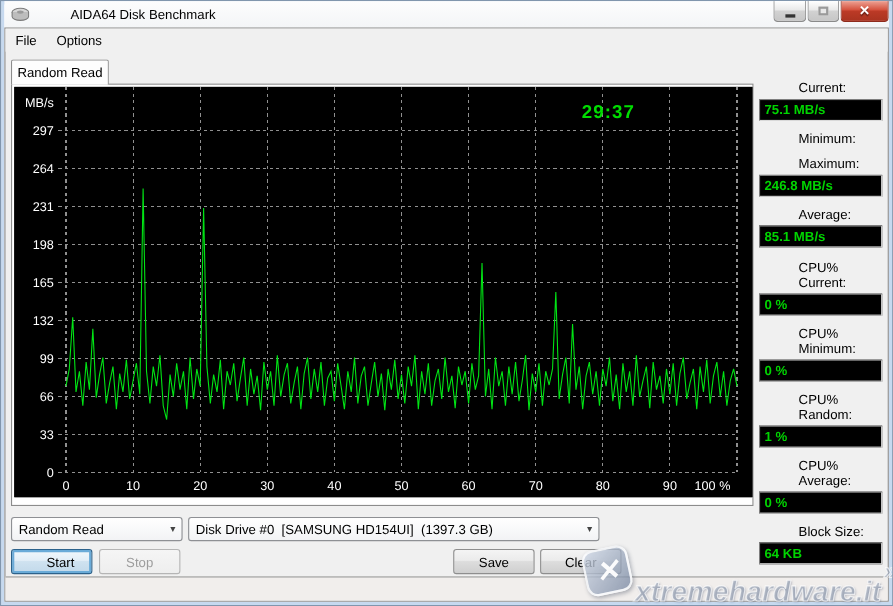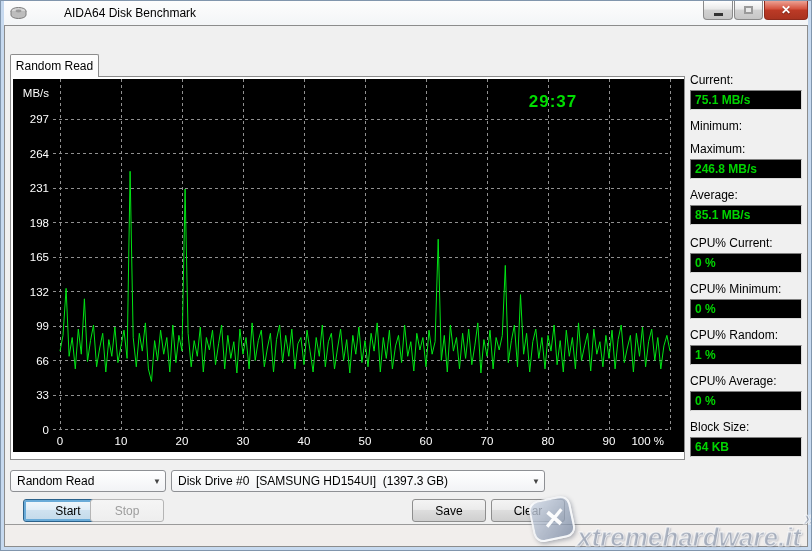--- a/index.html
+++ b/index.html
@@ -37,37 +37,37 @@
     background:#fdfdfd; border:1px solid #8c8c8c; border-bottom:none;
     border-radius:2px 2px 0 0; font-size:12px; display:flex; align-items:center;
     justify-content:center; z-index:2; }
   .tabpage{ position:absolute; left:5px; top:50px; width:675px; height:384px;
     background:#fff; border:1px solid #8c8c8c; z-index:1; }
   .chartbox{ position:absolute; left:2px; top:2px; width:671px; height:373px; background:#000; }
   
   .stats{ position:absolute; left:685px; top:47px; width:112px; }
   .stat{ margin-bottom:9px; }
   .stat.gap{ margin-top:11px; }
-  .stat-label{ font-size:12px; color:#000; margin-bottom:3px; }
+  .stat-label{ font-size:12px; color:#000; margin-bottom:3px;margin-left:36px; }
   .stat-value{ height:20px; background:#000; border:1px solid;
     border-color:#7e7e7e #d9d9d9 #d9d9d9 #7e7e7e;
     color:#00d400; font-size:12px; font-weight:bold; line-height:18px; padding-left:4px; }
   
   .combo{ position:absolute; height:22px; border:1px solid #8e9094; border-radius:3px;
     background:linear-gradient(#ffffff,#f2f3f5); font-size:12px; color:#000;
     display:flex; align-items:center; padding:0 4px 0 6px; cursor:default; }
   .combo-text{ flex:1; white-space:pre; overflow:hidden; }
   .combo-arrow{ font-size:8px; color:#444; margin-left:4px; }
   .combo.test{ left:5px; top:444px; width:156px; }
   .combo.drive{ left:166px; top:444px; width:374px; }
   .btn{ position:absolute; width:74px; height:23px; border:1px solid #8e8e8e; border-radius:3px;
     background:linear-gradient(#f4f4f4,#ebebeb 45%,#dddddd 50%,#cfcfcf);
     font-size:12px; color:#000; display:flex; align-items:center; justify-content:center;
     cursor:default; top:473px; }
-  .btn.start{ left:18px; border-color:#2c628b; box-shadow: inset 0 0 0 2px #6aabd8;
+  .btn.start{ left:5px; border-color:#2c628b; box-shadow: inset 0 0 0 2px #6aabd8;
     background:linear-gradient(#f2f8fc,#e2eef7 45%,#cfe2f0 50%,#c2d9ea);padding-left:16px; }
   .btn.stop{ left:85px; color:#9d9d9d; border-color:#b5b5b5;
     background:linear-gradient(#f5f5f5,#eeeeee); }
   .btn.save{ left:407px; }
   .btn.clear{ left:486px; }
   .bottomstrip{ position:absolute; left:0; right:0; bottom:0; height:22px;
     border-top:1px solid #9a9a9a; background:#f1eeec; }
   
   .watermark{ position:absolute; left:530px; top:488px; width:278px; height:60px;
     pointer-events:none; z-index:5; display:flex; align-items:center; }
@@ -104,20 +104,24 @@
     <div class="winbtn max">
         <div class="glyph-max"></div>
       </div>
     <div class="winbtn close">
         <span class="glyph-x">✕</span>
       </div>
   </div>
 
   <div class="client">
 
+    <div class="menubar">
+      <span class="menu-item">File</span>
+      <span class="menu-item">Options</span>
+    </div>
 
     <div class="tab">Random Read</div>
 
     <div class="tabpage">
       <div class="chartbox" id="chartbox"><svg width="671" height="373" style="background: rgb(0, 0, 0);">
             <line x1="47" y1="0" x2="47" y2="350.5" stroke="#909090" stroke-width="1" stroke-dasharray="3,3" shape-rendering="crispEdges"></line>
             <text x="47" y="366" fill="#fff" font-size="11.5" text-anchor="middle" font-family="Liberation Sans, sans-serif">0</text>
             <line x1="108" y1="0" x2="108" y2="350.5" stroke="#909090" stroke-width="1" stroke-dasharray="3,3" shape-rendering="crispEdges"></line>
             <text x="108" y="366" fill="#fff" font-size="11.5" text-anchor="middle" font-family="Liberation Sans, sans-serif">10</text>
             <line x1="169" y1="0" x2="169" y2="350.5" stroke="#909090" stroke-width="1" stroke-dasharray="3,3" shape-rendering="crispEdges"></line>

